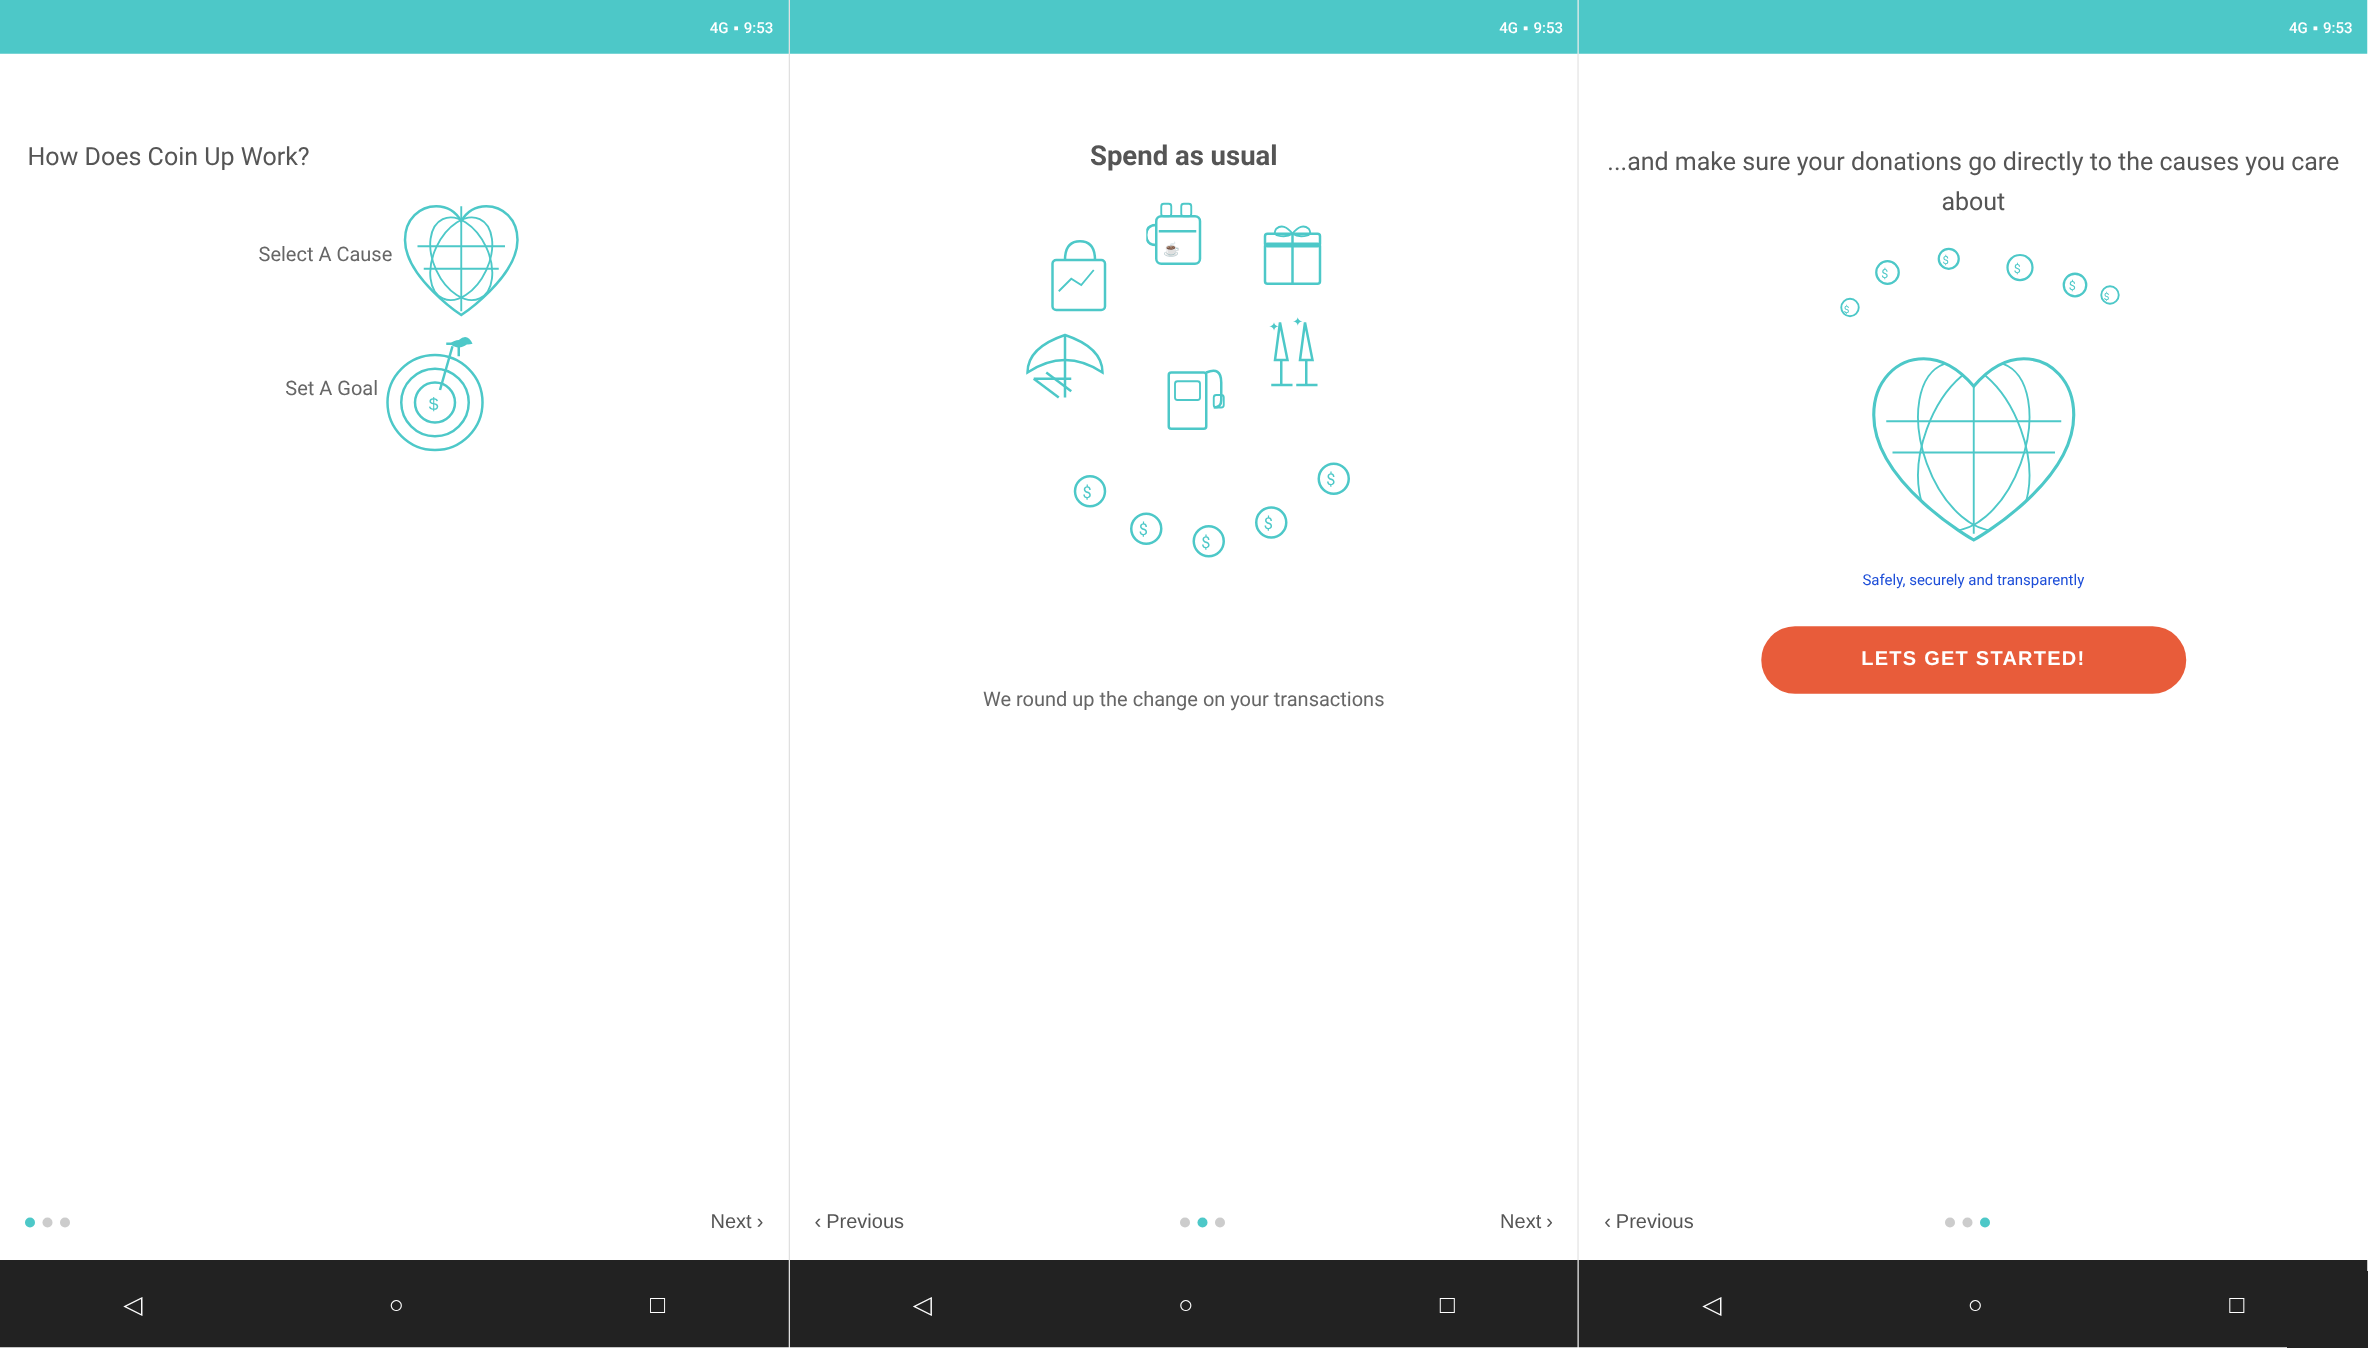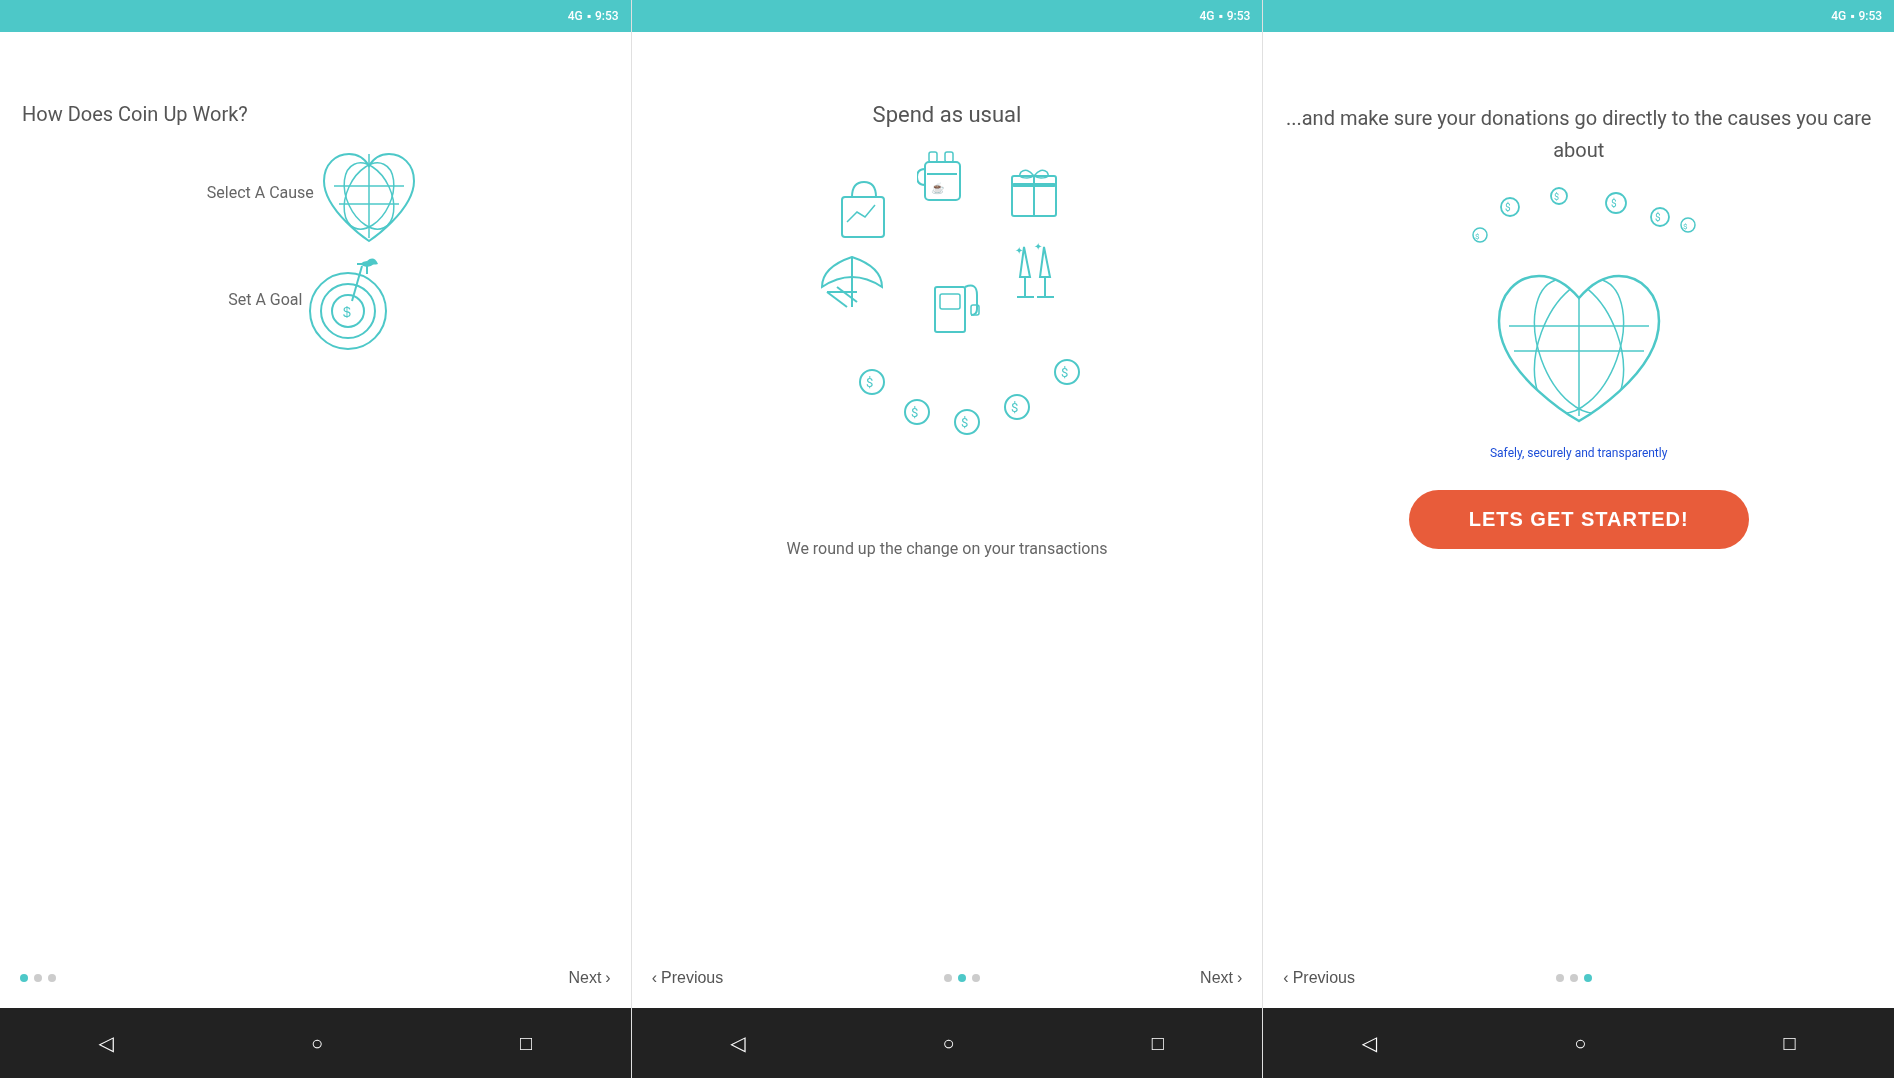--- a/index.html
+++ b/index.html
@@ -22,21 +22,21 @@
       display: flex;
       flex-direction: column;
       border-right: 1px solid #e0e0e0;
       background: #fff;
       position: relative;
     }
     .screen:last-child { border-right: none; }
 
     
     .status-bar {
-      height: 32px;
+      height: 43px;
       background: #4dc8c8;
       display: flex;
       align-items: center;
       justify-content: flex-end;
       padding: 0 12px;
       flex-shrink: 0;
     }
     .status-bar-content {
       display: flex;
       align-items: center;
@@ -129,21 +129,21 @@
     }
     .bottom-nav-icon {
       color: #fff;
       font-size: 20px;
     }
 
     
     .screen2-title {
       font-size: 22px;
       color: #555;
-      font-weight: 400;
+      font-weight: 700;
       margin-bottom: 20px;
     }
     .icons-grid {
       position: relative;
       width: 300px;
       height: 380px;
       margin-bottom: 10px;
     }
     .round-desc {
       font-size: 16px;
@@ -167,21 +167,21 @@
       text-align: center;
       margin-top: 20px;
       margin-bottom: 30px;
     }
     .cta-button {
       background: #e85c3a;
       color: white;
       border: none;
       border-radius: 50px;
       padding: 18px 40px;
-      font-size: 20px;
+      font-size: 16px;
       font-weight: 700;
       letter-spacing: 1px;
       cursor: pointer;
       width: 90%;
       max-width: 340px;
     }
 
     .money-heart-container {
       position: relative;
       width: 260px;

